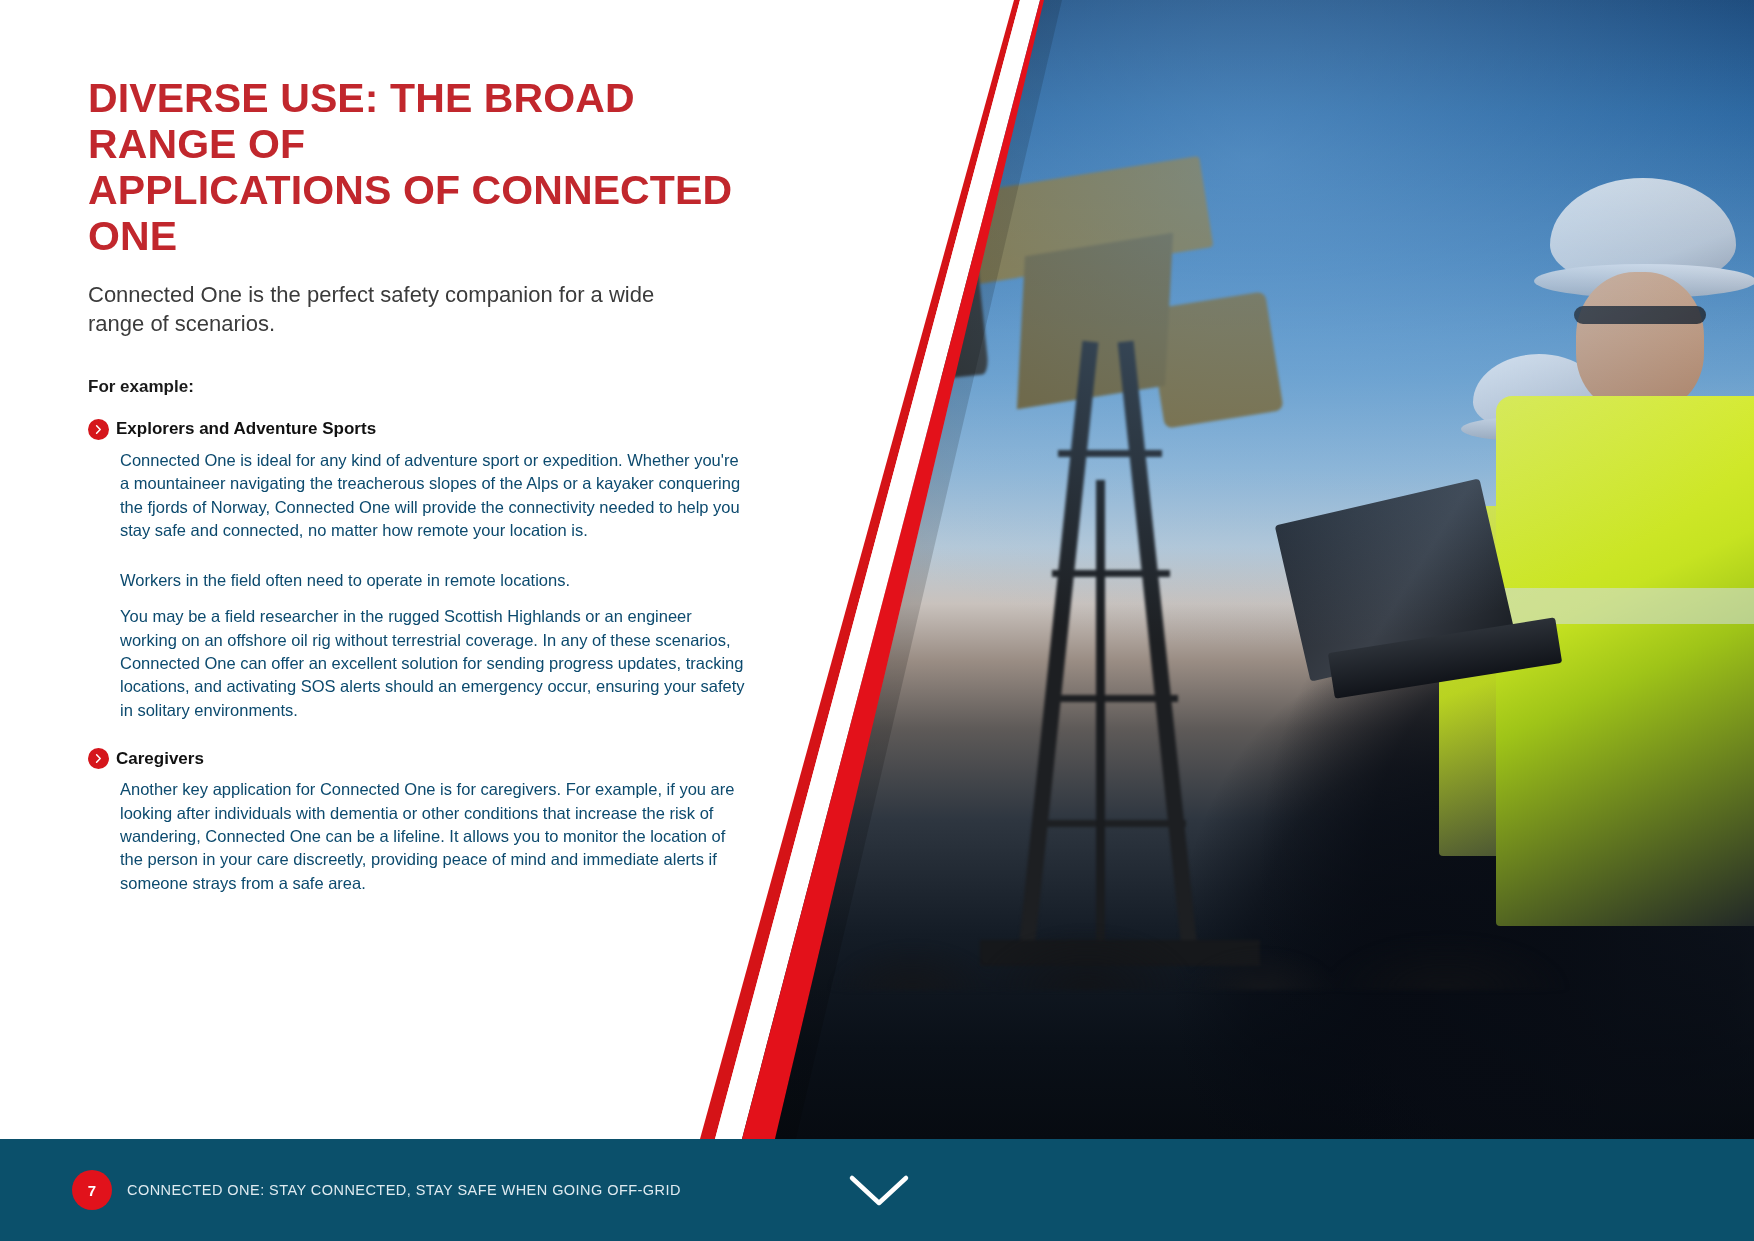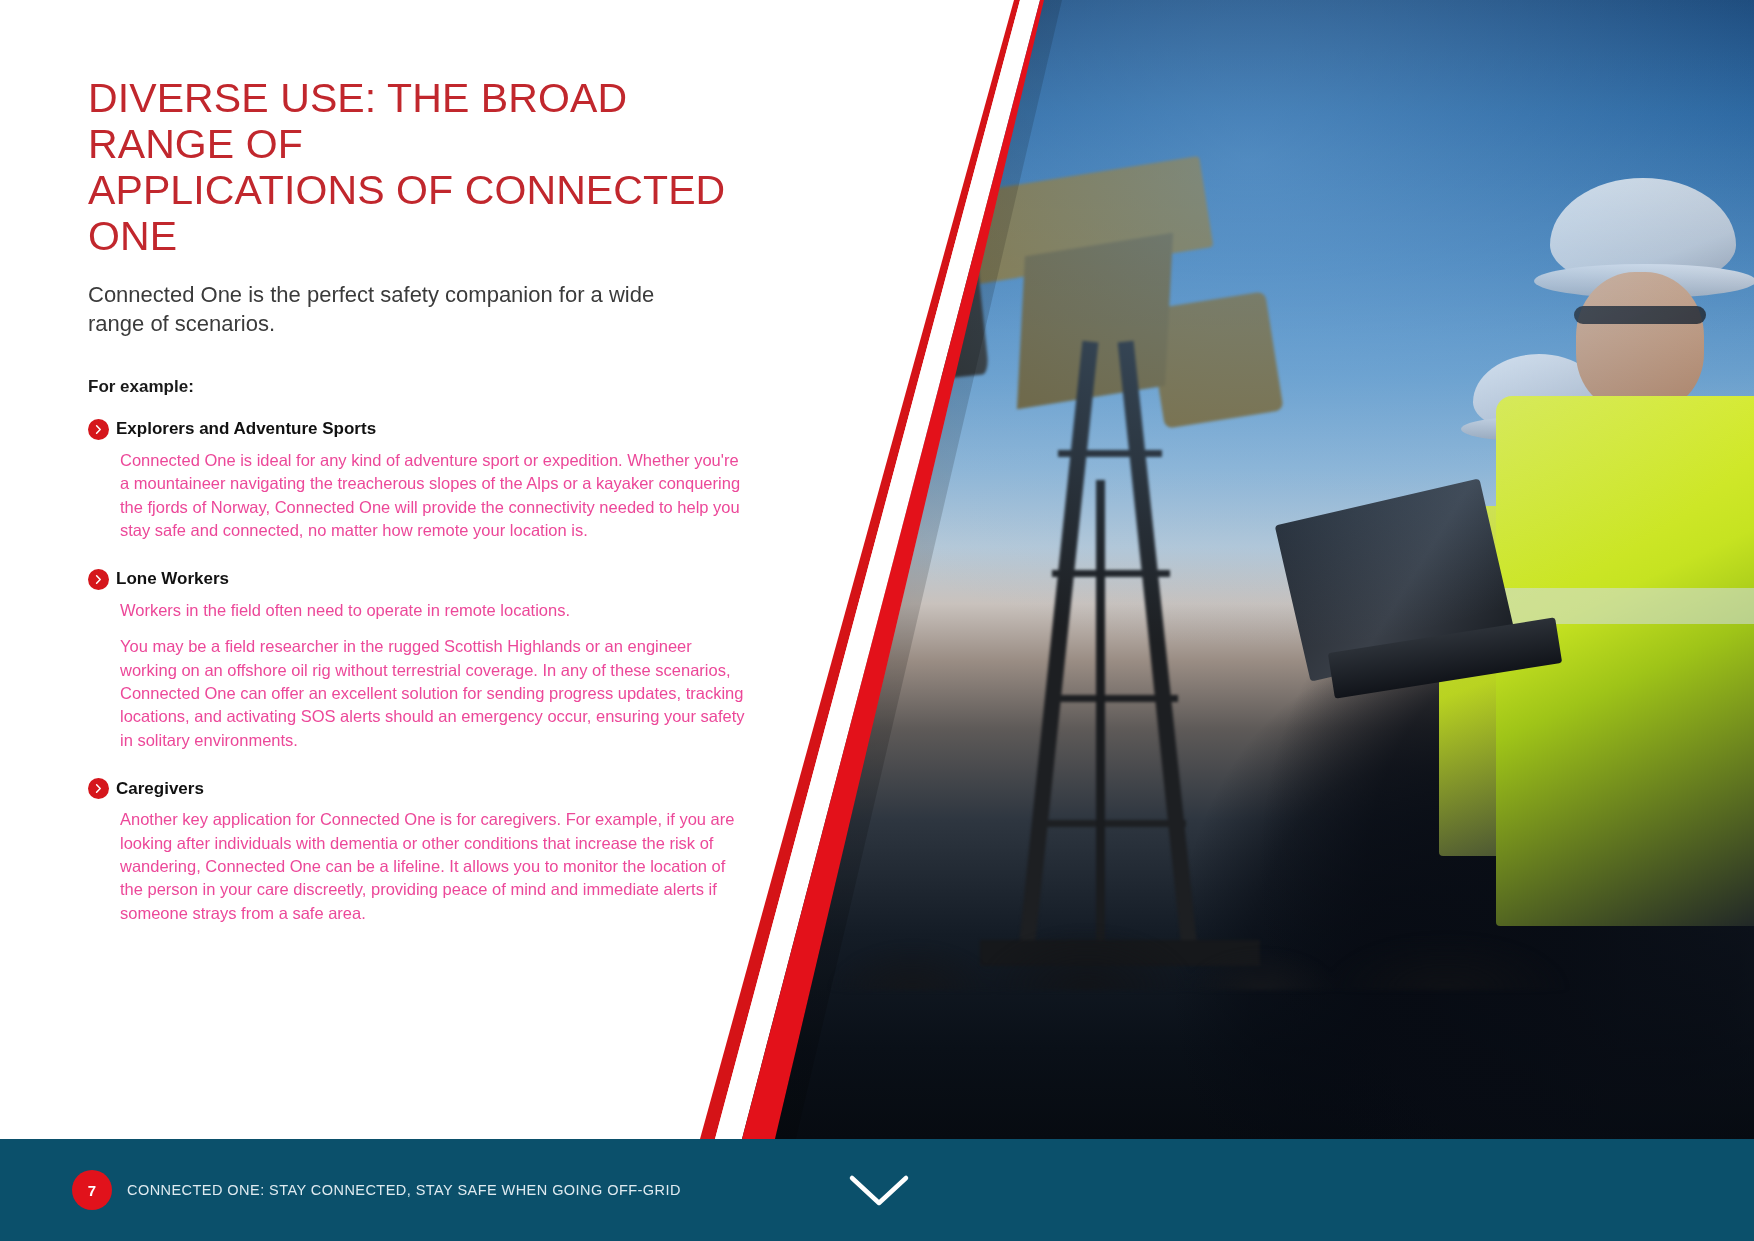--- a/index.html
+++ b/index.html
@@ -237,21 +237,21 @@
   .content {
     position: absolute;
     left: 88px;
     top: 76px;
     width: 660px;
   }
   .title {
     color: #c1272d;
     font-size: 41px;
     line-height: 1.12;
-    font-weight: 400;
+    font-weight: 700;
     letter-spacing: .1px;
     margin: 0 0 20px 0;
     white-space: pre-line;
   }
   .lede {
     color: #3b3b3b;
     font-size: 22px;
     line-height: 1.35;
     font-weight: 400;
     margin: 0 0 38px 0;
@@ -283,21 +283,21 @@
   }
   .bullet-icon svg { display: block; }
   .section-title {
     color: #111111;
     font-size: 17px;
     font-weight: 700;
     line-height: 1.2;
   }
   .section-body { padding-left: 32px; }
   .section-body p {
-    color: #ec4899;
+    color: #0c4a6e;
     font-size: 16.5px;
     line-height: 1.42;
     margin: 0 0 13px 0;
   }
   .section-body p:last-child { margin-bottom: 0; }
 
   
   .footer {
     position: absolute;
     left: 0;
@@ -413,28 +413,20 @@
           </svg>
         </span>
         <span class="section-title">Explorers and Adventure Sports</span>
       </div>
       <div class="section-body">
         <p>Connected One is ideal for any kind of adventure sport or expedition. Whether you're a mountaineer navigating the treacherous slopes of the Alps or a kayaker conquering the fjords of Norway, Connected One will provide the connectivity needed to help you stay safe and connected, no matter how remote your location is.</p>
       </div>
     </div>
 
     <div class="section">
-      <div class="section-head">
-        <span class="bullet-icon">
-          <svg width="11" height="11" viewBox="0 0 11 11" aria-hidden="true">
-            <path d="M3.6 1.7 L7.2 5.5 L3.6 9.3" fill="none" stroke="#ffffff" stroke-width="1.5" stroke-linecap="round" stroke-linejoin="round"></path>
-          </svg>
-        </span>
-        <span class="section-title">Lone Workers</span>
-      </div>
       <div class="section-body">
         <p>Workers in the field often need to operate in remote locations.</p>
         <p>You may be a field researcher in the rugged Scottish Highlands or an engineer working on an offshore oil rig without terrestrial coverage. In any of these scenarios, Connected One can offer an excellent solution for sending progress updates, tracking locations, and activating SOS alerts should an emergency occur, ensuring your safety in solitary environments.</p>
       </div>
     </div>
 
     <div class="section">
       <div class="section-head">
         <span class="bullet-icon">
           <svg width="11" height="11" viewBox="0 0 11 11" aria-hidden="true">

